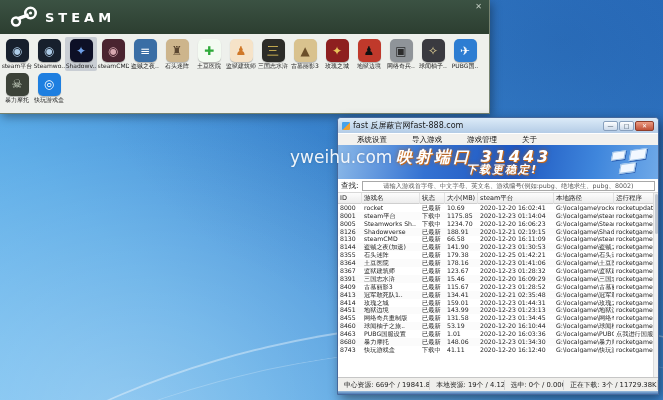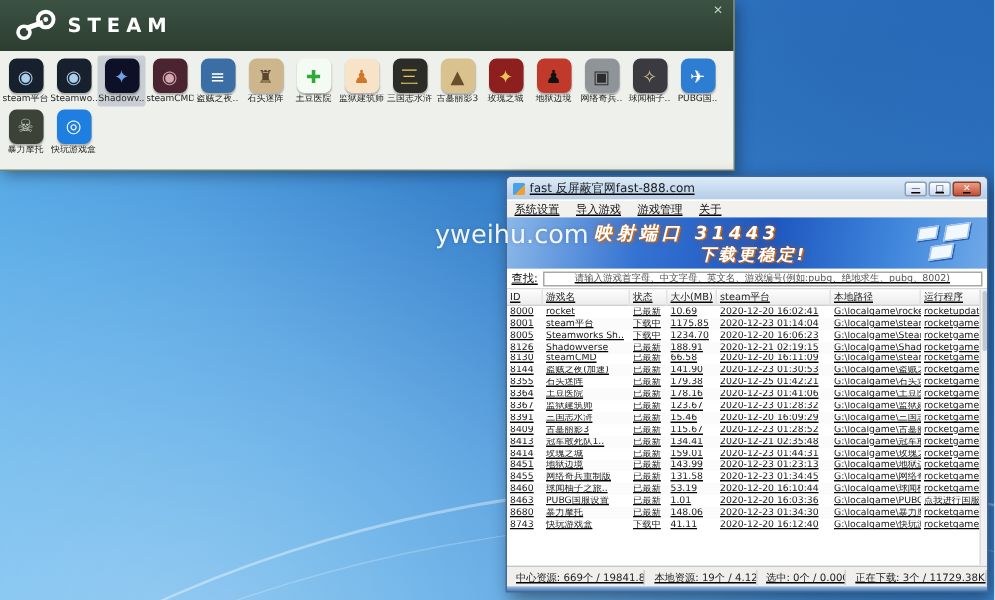--- a/index.html
+++ b/index.html
@@ -62,21 +62,21 @@
     position:absolute; left:290px; top:147px; z-index:60;
     font-size:17px; color:rgba(255,255,255,.92);
     text-shadow:0 0 3px rgba(0,0,0,.18); pointer-events:none;
   }
 
   
   .fast-window {
     position:absolute; left:337px; top:117px; width:322px; height:278px; z-index:40;
     background:#b9cfe6; border:1px solid #46689b; border-radius:4px 4px 0 0;
     box-shadow:3px 4px 12px rgba(0,0,0,.45);
-    display:flex; flex-direction:column; overflow:hidden;text-decoration:underline;
+    display:flex; flex-direction:column; overflow:hidden;
   }
   .fw-titlebar {
     height:15px; flex:0 0 15px; display:flex; align-items:center; padding:0 4px;
     background:linear-gradient(#dcebf8,#b4cce6); font-size:8px; color:#1b1b1b;
   }
   .fw-app-icon {
     width:8px; height:8px; border-radius:1px; margin-right:3px;
     background:linear-gradient(135deg,#49a2e8 55%,#f0a030 55%);
   }
   .fw-title { white-space:nowrap; overflow:hidden; }
@@ -87,28 +87,28 @@
     text-align:center; color:#2c3e50; cursor:pointer;
   }
   .fw-btn.close {
     width:19px; background:linear-gradient(#ec9c83,#c05138); color:#fff; border-color:#8d３c2a;
     border-color:#8d3c2a;
   }
   .fw-menubar {
     height:12px; flex:0 0 12px; background:#f2f1ee; border-top:1px solid #fff;
     display:flex; gap:11px; padding:0 5px; font-size:7.5px; align-items:center; color:#111;
   }
-  .fw-menu-item { cursor:pointer; white-space:nowrap; }
+  .fw-menu-item { cursor:pointer; white-space:nowrap;margin-left:14px; }
 
   .fw-banner {
     height:34px; flex:0 0 34px; position:relative; overflow:hidden; color:#fff;
     background:linear-gradient(100deg,#8ab8e8 0%,#3472d2 28%,#1e57c0 55%,#3f86dc 80%,#6fa9e8 100%);
   }
   .banner-line1 {
-    position:absolute; left:58px; top:2px; font-size:12px; font-weight:bold; font-style:italic;
+    position:absolute; left:58px; top:2px; font-size:16px; font-weight:bold; font-style:italic;
     letter-spacing:3px; text-shadow:1px 1px 0 #c96a1a, 0 0 4px rgba(180,90,10,.8);
     white-space:nowrap;
     text-align:right;
   }
   .banner-line2 {
     position:absolute; left:128px; top:17px; font-size:11px; font-weight:bold; font-style:italic;
     letter-spacing:2px; text-shadow:1px 1px 0 #c96a1a, 0 0 4px rgba(180,90,10,.8);
     white-space:nowrap;
   }
   .banner-boxes { position:absolute; right:6px; top:3px; width:44px; height:28px; }

